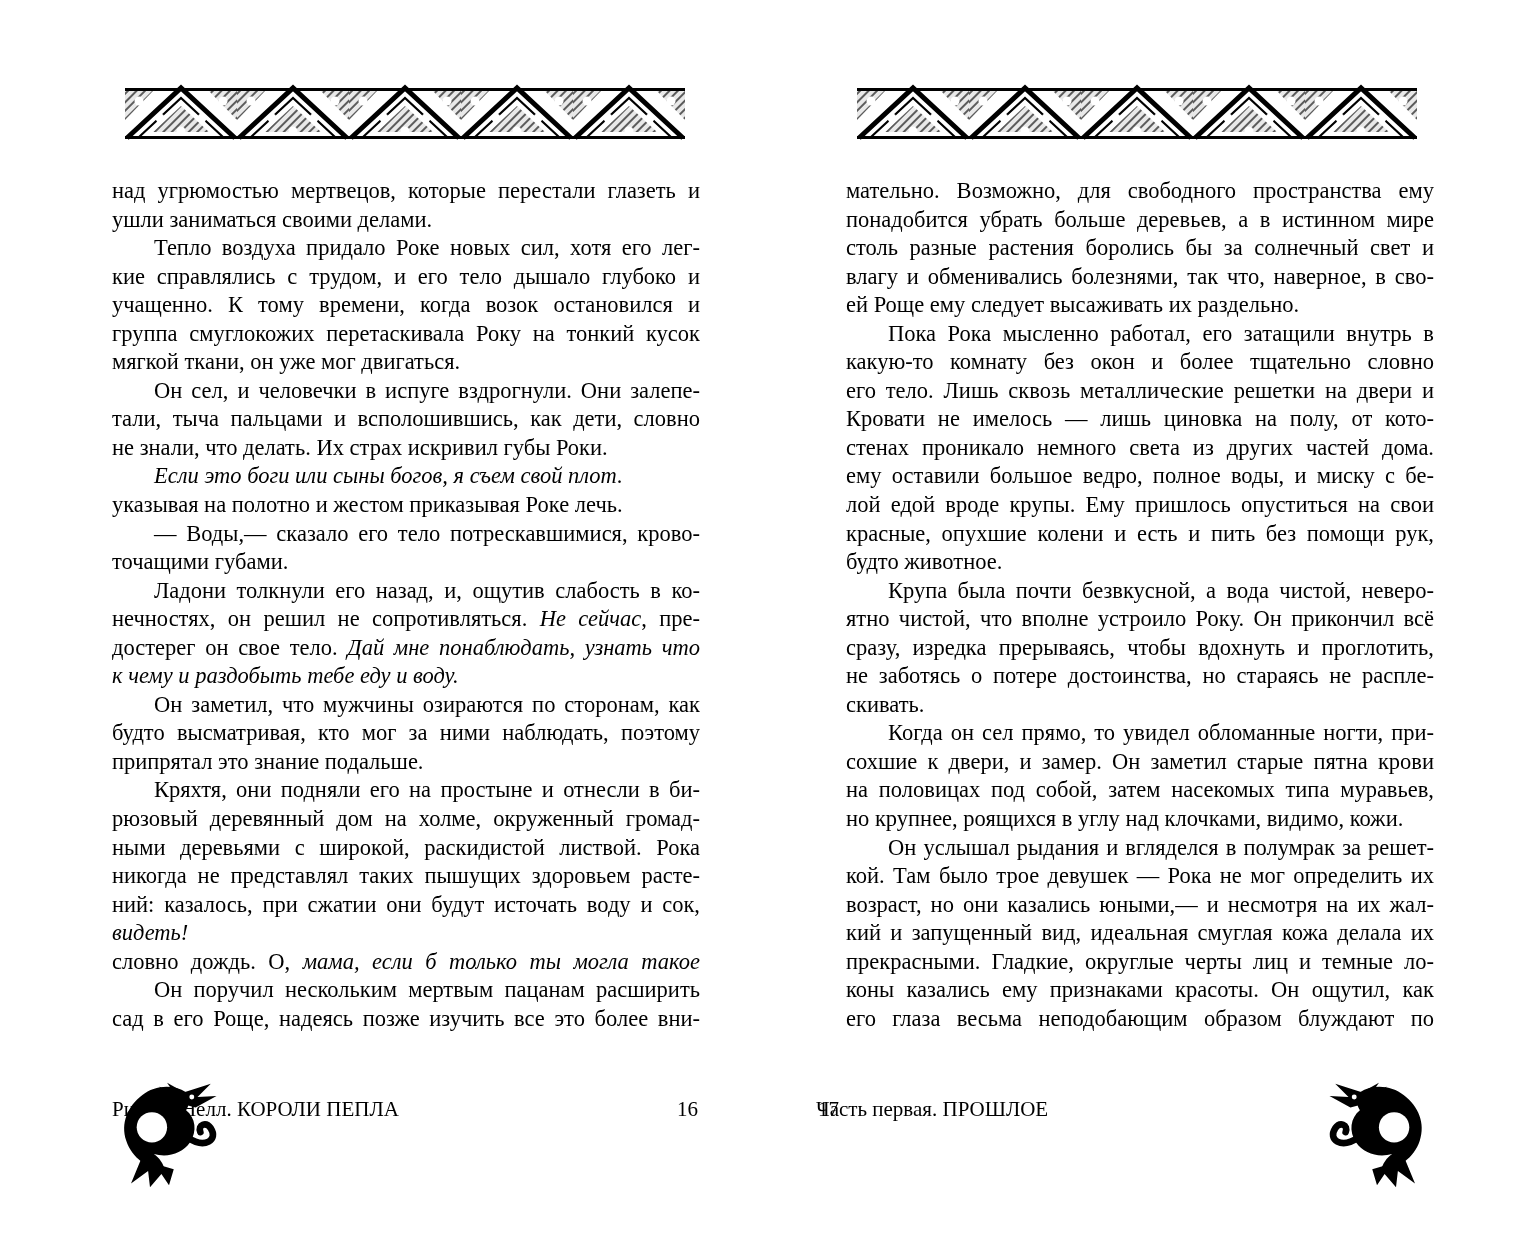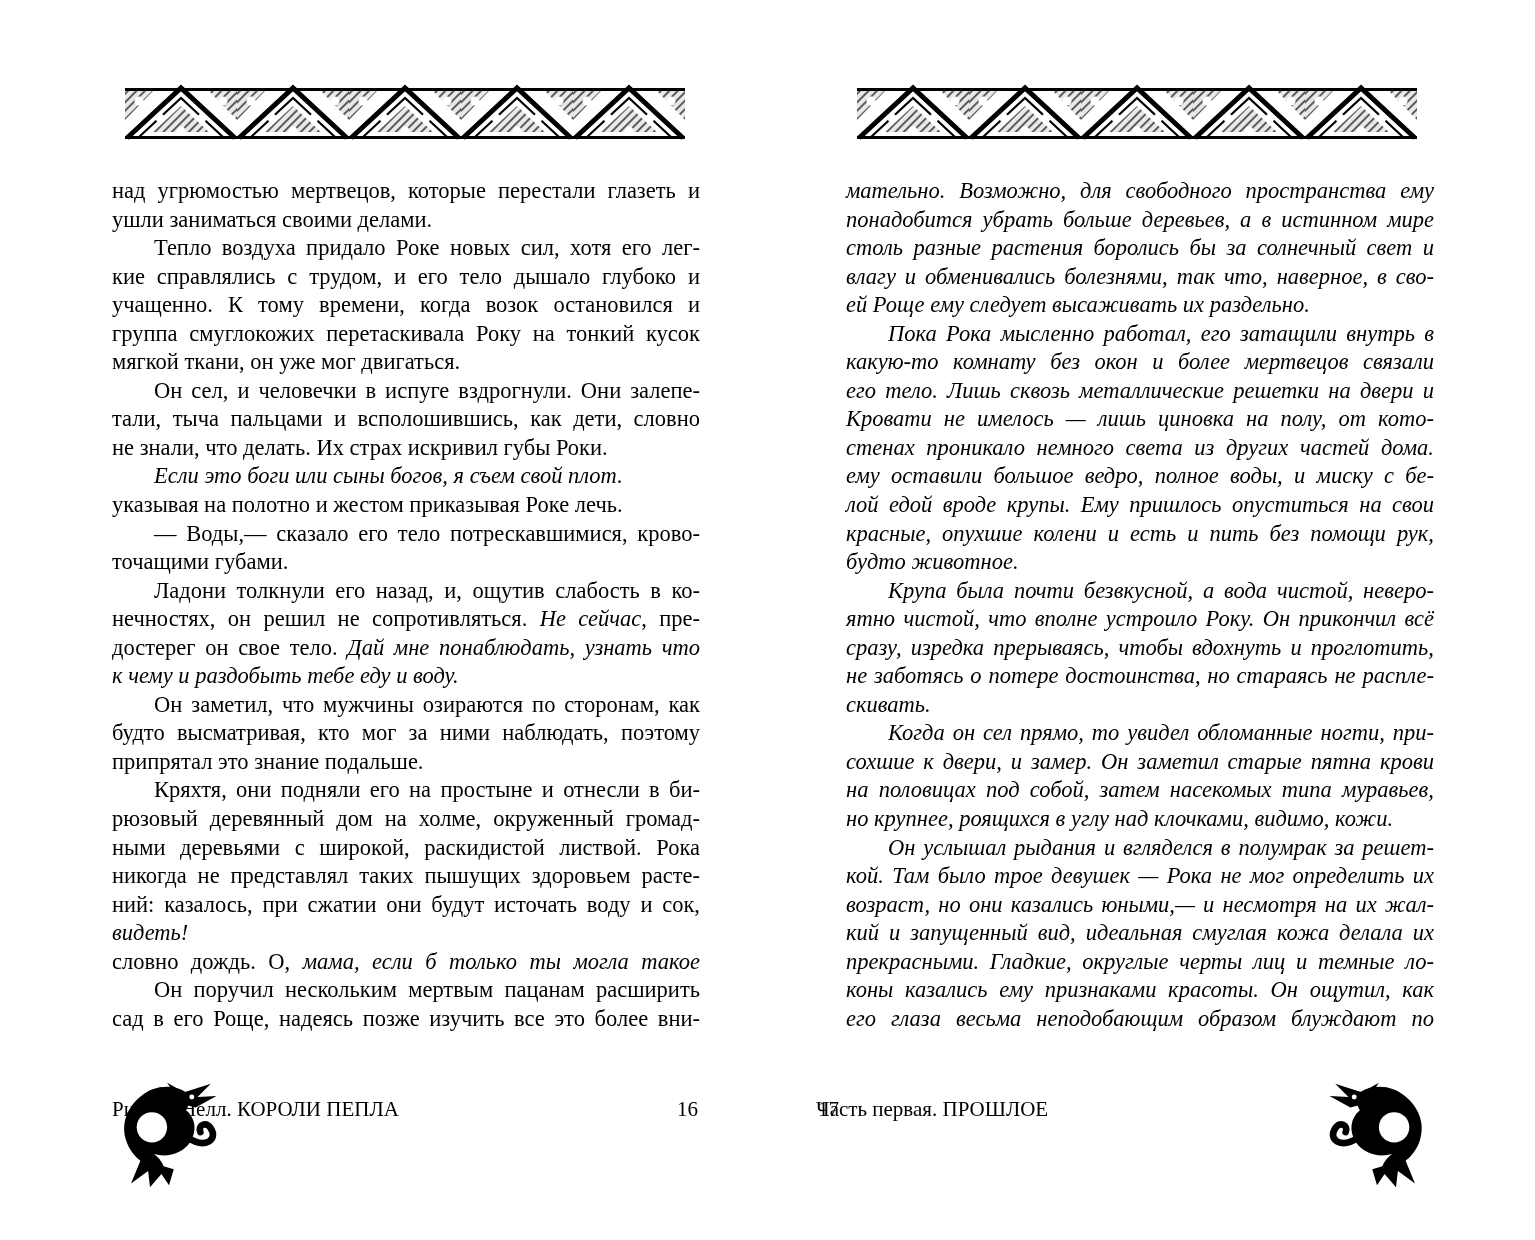--- a/index.html
+++ b/index.html
@@ -7,21 +7,21 @@
     width:1535px;height:1240px;position:relative;background:#ffffff;
     font-family:"Liberation Serif","DejaVu Serif",serif;color:#000;
     overflow:hidden;
   }
   .spread{position:absolute;inset:0;}
   .border-orn{position:absolute;top:84px;width:560px;height:58px;}
   .border-left{left:125px;}
   .border-right{left:857px;}
   .textcol{position:absolute;top:177px;width:588px;}
   .textcol-left{left:112px;}
-  .textcol-right{left:846px;font-style:italic;}
+  .textcol-right{left:846px;}
   .line{
     height:28.55px;line-height:28.55px;font-size:22.5px;
     text-align:justify;text-align-last:justify;white-space:normal;
   }
   .line.end{text-align-last:left;}
   .line.ind{text-indent:42px;}
   .it{font-style:italic;}
   .footer{position:absolute;top:1094px;width:588px;height:30px;font-size:21px;line-height:30px;}
   .footer-left{left:112px;}
   .footer-right{left:816px;}
@@ -130,21 +130,21 @@
           <use href="#border-sym"></use>
         </svg>
     </div>
     <div class="textcol textcol-right" id="right-text">
         <div class="line"><span>мательно. Возможно, для свободного пространства ему</span></div>
         <div class="line"><span>понадобится убрать больше деревьев, а в истинном мире</span></div>
         <div class="line"><span>столь разные растения боролись бы за солнечный свет и</span></div>
         <div class="line"><span>влагу и обменивались болезнями, так что, наверное, в сво-</span></div>
         <div class="line end"><span>ей Роще ему следует высаживать их раздельно.</span></div>
         <div class="line ind"><span>Пока Рока мысленно работал, его затащили внутрь в</span></div>
-        <div class="line"><span>какую-то комнату без окон и более мертвецов связали</span></div>
+        <div class="line"><span>какую-то комнату без окон и более тщательно словно</span></div>
         <div class="line"><span>его тело. Лишь сквозь металлические решетки на двери и</span></div>
         <div class="line"><span>Кровати не имелось — лишь циновка на полу, от кото-</span></div>
         <div class="line"><span>стенах проникало немного света из других частей дома.</span></div>
         <div class="line"><span>ему оставили большое ведро, полное воды, и миску с бе-</span></div>
         <div class="line"><span>лой едой вроде крупы. Ему пришлось опуститься на свои</span></div>
         <div class="line"><span>красные, опухшие колени и есть и пить без помощи рук,</span></div>
         <div class="line end"><span>будто животное.</span></div>
         <div class="line ind"><span>Крупа была почти безвкусной, а вода чистой, неверо-</span></div>
         <div class="line"><span>ятно чистой, что вполне устроило Року. Он прикончил всё</span></div>
         <div class="line"><span>сразу, изредка прерываясь, чтобы вдохнуть и проглотить,</span></div>

